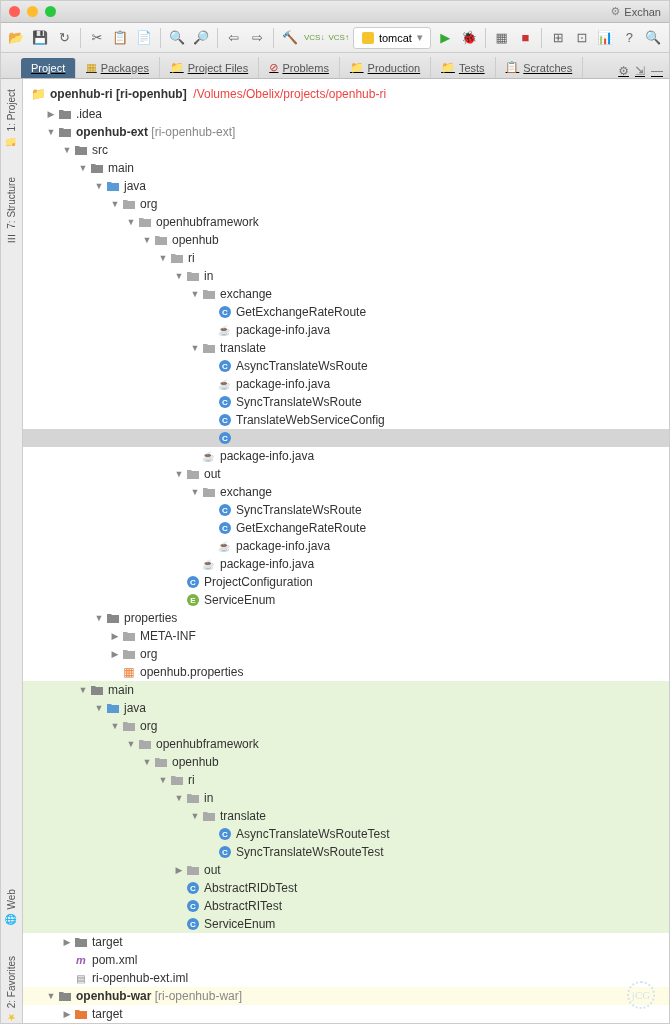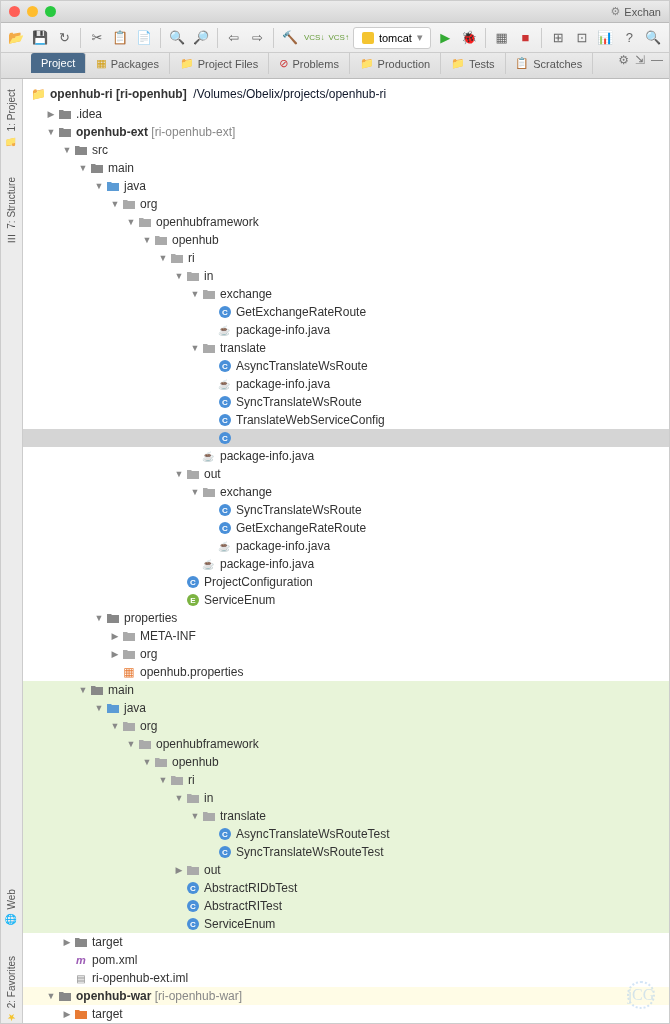--- a/index.html
+++ b/index.html
@@ -11,51 +11,51 @@
 .dot.red { background: #ff5f57; }
 .dot.yellow { background: #ffbd2e; }
 .dot.green { background: #28c940; }
 .title-right { margin-left: auto; font-size: 11px; color: #555; display:flex; align-items:center; gap:4px;}
 .title-right .gear { color:#888; }
 .toolbar { height: 30px; background: linear-gradient(#f6f6f6, #ececec); border-bottom: 1px solid #ccc; display: flex; align-items: center; padding: 0 6px; gap: 4px; }
 .tbtn { width: 22px; height: 22px; display: flex; align-items: center; justify-content: center; color: #666; font-size: 13px; cursor: pointer; border-radius: 3px; }
 .tsep { width: 1px; height: 20px; background: #ccc; margin: 0 2px; }
 .run-config { height: 22px; padding: 0 8px; border: 1px solid #ccc; border-radius: 3px; background: #fff; font-size: 11px; display: flex; align-items: center; gap: 5px; }
 .cat { width:12px; height:12px; background:#f4c430; border-radius:2px;}
-.tabsbar { height: 26px; background: linear-gradient(#eaeaea,#dcdcdc); border-bottom: 1px solid #bbb; display: flex; align-items: flex-start; padding-left: 30px; }
+.tabsbar { height: 26px; background: linear-gradient(#eaeaea,#dcdcdc); border-bottom: 1px solid #bbb; display: flex; align-items: flex-end; padding-left: 20px; text-decoration: underline; }
 .tab { padding: 4px 10px; font-size: 11px; color: #555; display: flex; align-items: center; gap: 4px; cursor: pointer; border-right: 1px solid #ccc; }
 .tab.active { background: #4a6a8a; color: #fff; border-radius: 3px 3px 0 0; }
 .body { flex: 1; display: flex; overflow: hidden; }
 .sidebar { width: 22px; background: #ececec; border-right: 1px solid #ccc; display: flex; flex-direction: column; align-items: center; gap: 30px; padding-top: 10px; }
 .sidebar-label { writing-mode: vertical-rl; transform: rotate(180deg); font-size: 10px; color: #555; display:flex; align-items:center; gap:4px;}
 .tree-container { flex: 1; overflow: auto; padding: 4px 0; background: #fff; }
 .breadcrumb { padding: 4px 8px; font-size: 12px; color: #555; }
 .breadcrumb .project { font-weight: bold; color: #333; }
 .breadcrumb .module { font-weight: bold; color: #333; }
-.breadcrumb .path { color: #0f172a; }
+.breadcrumb .path { color: #ef4444; }
 .tree-row { display: flex; align-items: center; height: 18px; padding-right: 4px; white-space: nowrap; cursor: pointer; }
 .tree-row.selected { background: #d5d5d5; }
 .tree-row.test-scope { background: #e8f4d9; }
 .tree-row.highlight-yellow { background: #fffce6; }
 .arrow { width: 12px; display: inline-flex; justify-content: center; color: #888; font-size: 9px; }
 .icon { width: 16px; height: 14px; display: inline-flex; align-items: center; justify-content: center; margin-right: 3px; }
 .folder { fill: #888; }
 .folder-src { fill: #5b9bd5; }
 .folder-excl { fill: #e87b35; }
 .folder-pkg { fill: #aaa; }
 .class-c { background: #4a90d9; color: #fff; width: 12px; height: 12px; border-radius: 50%; font-size: 8px; font-weight: bold; display: flex; align-items: center; justify-content: center; }
 .class-e { background: #7cb342; color: #fff; width: 12px; height: 12px; border-radius: 50%; font-size: 8px; font-weight: bold; display: flex; align-items: center; justify-content: center; }
 .file-j { color: #5b9bd5; font-size: 10px; }
 .file-m { color: #9c5bb5; font-size: 11px; font-weight: bold; font-style: italic; }
 .file-txt { color: #888; font-size: 10px; }
 .label { color: #333; font-size: 12px; }
 .label.bold { font-weight: bold; }
 .bracket { color: #888; font-weight: normal; }
 .watermark { position: absolute; right: 15px; bottom: 15px; opacity: 0.5; font-size: 16px; color: #888; font-family: Georgia, serif; display:flex; align-items:center; gap:6px;}
-.watermark .jg-icon { width:28px; height:28px; border:2px dotted #aaccee; border-radius:50%; display:flex; align-items:center; justify-content:center; color:#aaccee; font-size:16px;}
+.watermark .jg-icon { width:28px; height:28px; border:2px dotted #aaccee; border-radius:50%; display:flex; align-items:center; justify-content:center; color:#aaccee; font-size:11px;}
 .watermark .jcg { color:#cc3333; font-weight:bold;}
 .watermark .sub { font-size:7px; color:#aa8844; display:block; letter-spacing:0.5px;}
 .tabs-right { margin-left:auto; display:flex; align-items:center; padding-right:6px; gap:6px; color:#777;}
 svg.folder-svg { width:14px; height:12px; }
 </style>
 </head>
 <body>
 
 <div class="window">
   <div class="titlebar">

